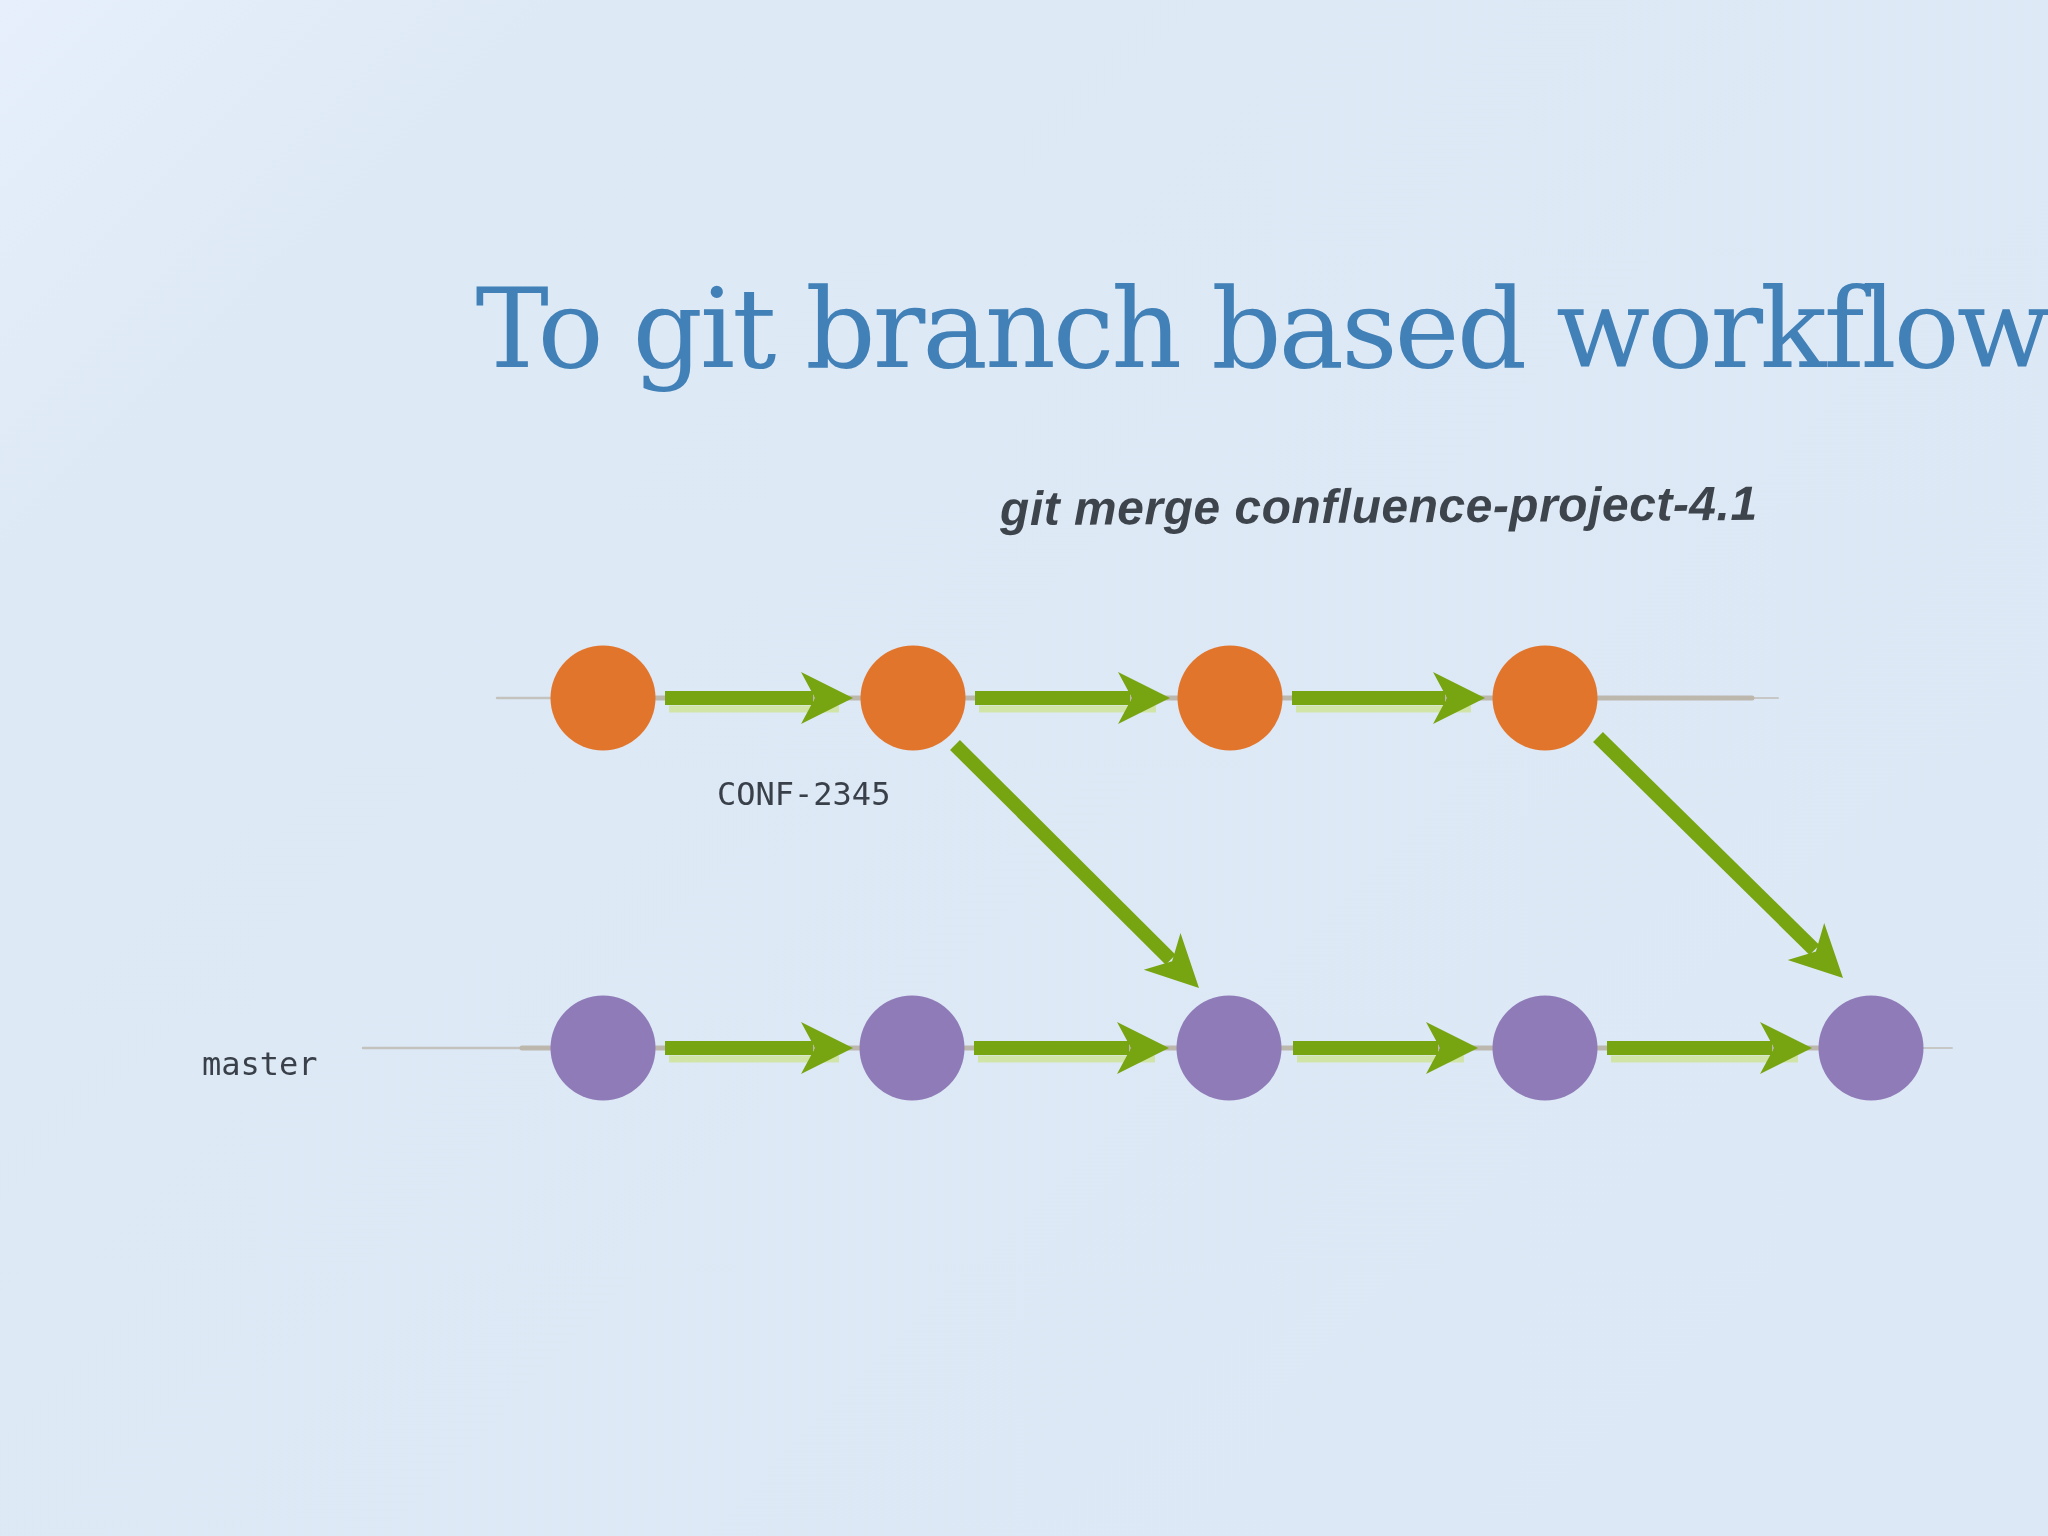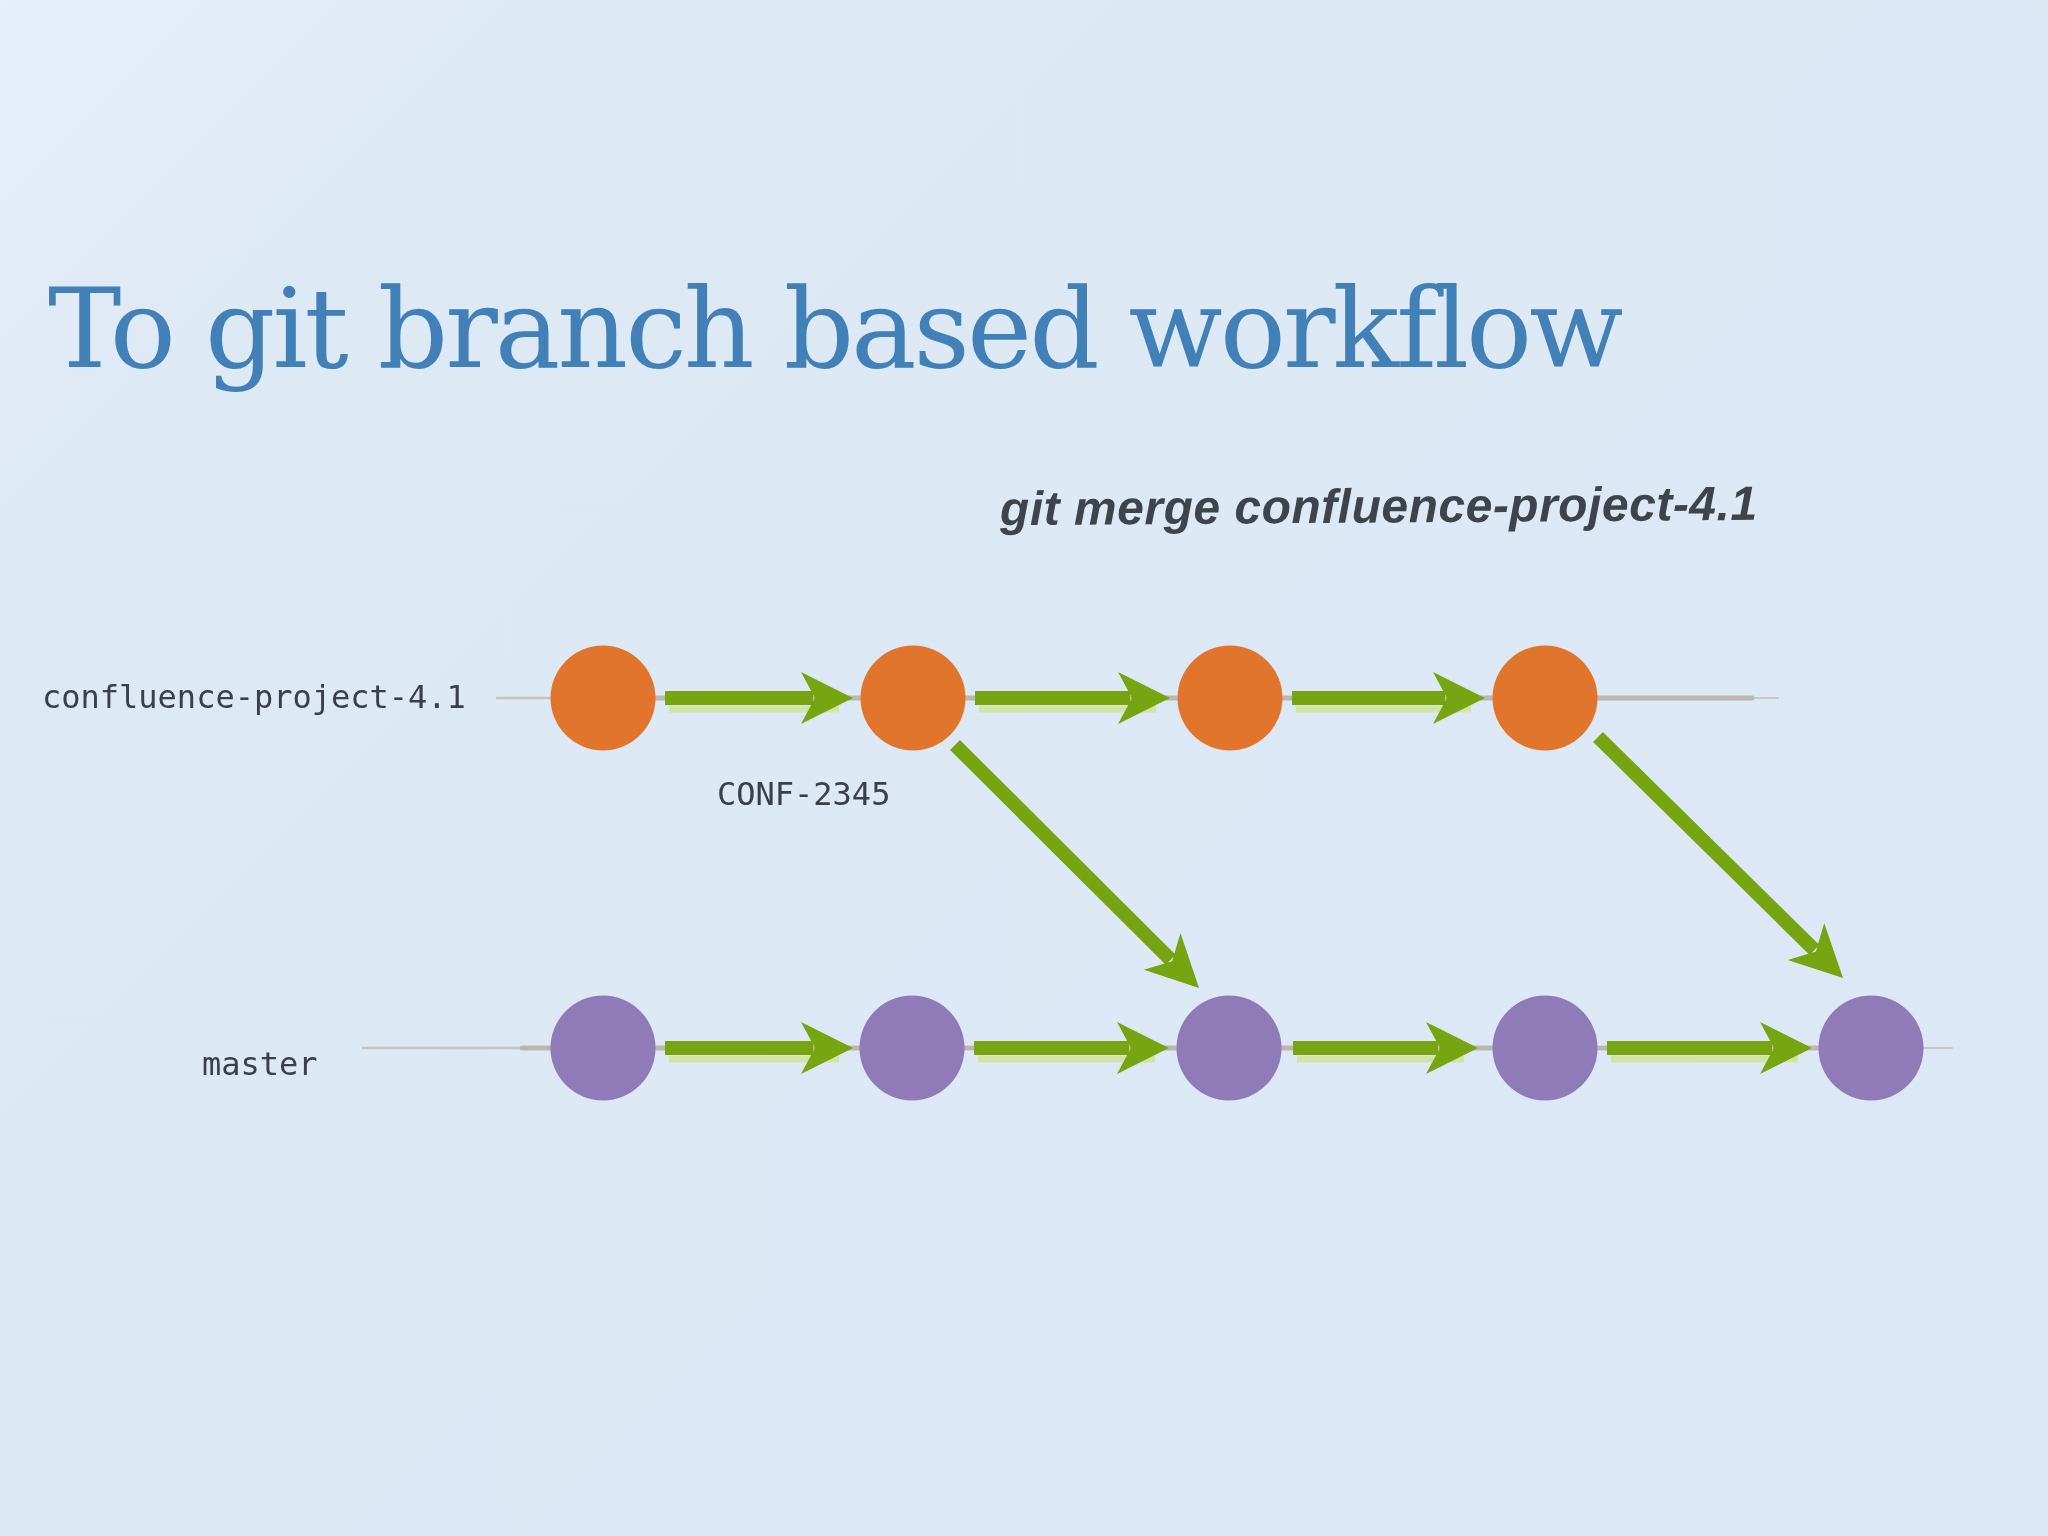--- a/index.html
+++ b/index.html
@@ -6,21 +6,21 @@
   #slide{
     position:relative;
     width:2048px;height:1536px;
     background:linear-gradient(135deg,#e6effb 0%,#dee9f6 16%,#dde8f6 100%);
     overflow:hidden;
     font-family:"DejaVu Sans",sans-serif;
   }
   .title{
     position:absolute;top:200px;left:0;width:2048px;
     text-indent:48px;
-    text-align:left;
+    text-align:right;
     font-family:"DejaVu Serif","Liberation Serif",serif;
     font-weight:400;
     font-size:110px;line-height:1.0;
     letter-spacing:-3px;
     color:#4281b7;
     white-space:nowrap;
   }
   .annotation{
     position:absolute;left:1000px;top:506px;
     transform:translateY(-50%) rotate(-0.4deg);
@@ -88,19 +88,18 @@
       <circle cx="913" cy="698" r="52.5" fill="#e2752c"></circle>
       <circle cx="1230" cy="698" r="52.5" fill="#e2752c"></circle>
       <circle cx="1545" cy="698" r="52.5" fill="#e2752c"></circle>
       <circle cx="603" cy="1048" r="52.5" fill="#8e7bb7"></circle>
       <circle cx="912" cy="1048" r="52.5" fill="#8e7bb7"></circle>
       <circle cx="1229" cy="1048" r="52.5" fill="#8e7bb7"></circle>
       <circle cx="1545" cy="1048" r="52.5" fill="#8e7bb7"></circle>
       <circle cx="1871" cy="1048" r="52.5" fill="#8e7bb7"></circle>
     </svg>
 
-  <div class="mono-label" id="branch-label-feature">confluence-project-4.1</div>
 
   <div class="mono-label" id="branch-label-master">master</div>
 
   <div class="mono-label" id="commit-ticket-label">CONF-2345</div>
 
 </div>
 
 </body></html>

